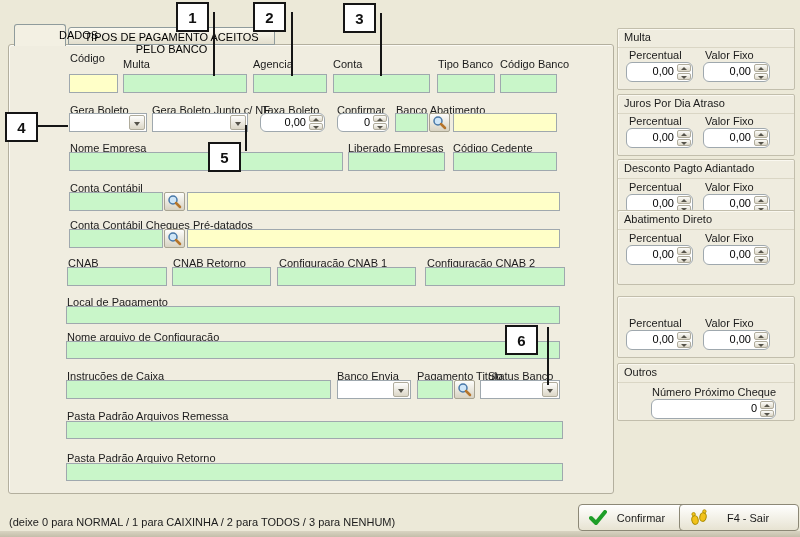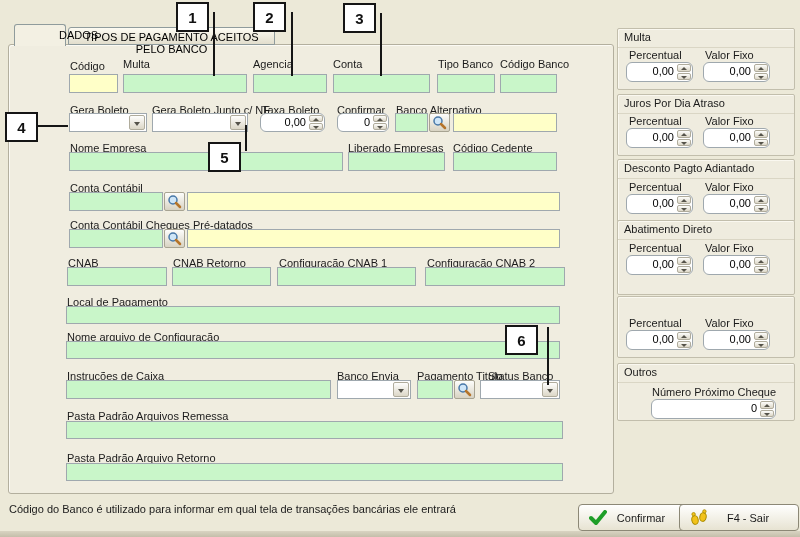--- a/index.html
+++ b/index.html
@@ -46,21 +46,21 @@
 </head>
 <body>
 
 <div id="app">
 
   <div class="tab tab-active">DADOS</div>
   <div class="tab tab-inactive">TIPOS DE PAGAMENTO ACEITOS PELO BANCO</div>
 
   <div class="main-panel"></div>
 
-  <span class="lbl" style="left:70px;top:60px">Código</span>
+  <span class="lbl" style="left:70px;top:52px">Código</span>
   <div class="fld yellow" style="left:69px;top:74px;width:49px">
       <span class="fval"></span>
     </div>
   <span class="lbl" style="left:123px;top:58px">Multa</span>
   <div class="fld green" style="left:123px;top:74px;width:124px">
       <span class="fval"></span>
     </div>
   <span class="lbl" style="left:253px;top:58px">Agencia</span>
   <div class="fld green" style="left:253px;top:74px;width:74px">
       <span class="fval"></span>
@@ -97,21 +97,21 @@
       </span>
     </div>
   <span class="lbl" style="left:337px;top:104px">Confirmar</span>
   <div class="fld spin" style="left:337px;top:113px;width:52px">
       <span class="spin-val">0</span>
       <span class="spin-btns">
         <i class="up"></i>
         <i class="dn"></i>
       </span>
     </div>
-  <span class="lbl" style="left:396px;top:104px">Banco Alternativo</span>
+  <span class="lbl" style="left:396px;top:104px">Banco Abatimento</span>
   <div class="fld green" style="left:395px;top:113px;width:33px">
       <span class="fval"></span>
     </div>
   <div class="mag-btn" style="left:429px;top:113px">
     <svg width="15" height="15">
         <circle cx="6" cy="6" r="4" fill="#cfe6f8" stroke="#4878a8" stroke-width="1.5"></circle>
         <line x1="9" y1="9" x2="13" y2="13" stroke="#b5742a" stroke-width="2.5" stroke-linecap="round"></line>
       </svg>
   </div>
   <div class="fld yellow" style="left:453px;top:113px;width:104px">
@@ -273,21 +273,21 @@
       </div>
     <div class="gfld spin" style="left:85px;top:34px;width:67px">
         <span class="spin-val">0,00</span>
         <span class="spin-btns">
           <i class="up"></i>
           <i class="dn"></i>
         </span>
       </div>
   </div>
 
-  <div class="gbox" style="top:220px;height:75px">
+  <div class="gbox" style="top:210px;height:75px">
     <div class="gbox-head">Abatimento Direto</div>
     <span class="slbl" style="left:11px;top:21px">Percentual</span>
     <span class="slbl" style="left:87px;top:21px">Valor Fixo</span>
     <div class="gfld spin yellow" style="left:8px;top:34px;width:67px">
         <span class="spin-val">0,00</span>
         <span class="spin-btns">
           <i class="up"></i>
           <i class="dn"></i>
         </span>
       </div>
@@ -337,21 +337,21 @@
   <div class="cline" style="left:291px;top:12px;width:2px;height:64px"></div>
   <div class="callout" style="left:343px;top:3px">3</div>
   <div class="cline" style="left:380px;top:13px;width:2px;height:63px"></div>
   <div class="callout" style="left:5px;top:112px">4</div>
   <div class="cline" style="left:38px;top:125px;width:30px;height:2px"></div>
   <div class="callout" style="left:208px;top:142px">5</div>
   <div class="cline" style="left:245px;top:125px;width:2px;height:26px"></div>
   <div class="callout" style="left:505px;top:325px">6</div>
   <div class="cline" style="left:547px;top:327px;width:2px;height:58px"></div>
 
-  <span class="hint" style="top:503px">Código do Banco é utilizado para informar em qual tela de transações bancárias ele entrará</span>
+  <span class="hint" style="top:516px">(deixe 0 para NORMAL / 1 para CAIXINHA / 2 para TODOS / 3 para NENHUM)</span>
 
   <div class="btn" style="left:578px;width:108px">
     <svg width="18" height="16">
         <path d="M2 8 L7 13 L16 2" stroke="#1e9e28" stroke-width="4" fill="none" stroke-linecap="round" stroke-linejoin="round"></path>
       </svg>
     <span class="blabel">Confirmar</span>
   </div>
   <div class="btn" style="left:679px;width:120px">
     <svg width="18" height="17">
       <ellipse cx="5" cy="11" rx="3.2" ry="4.4" fill="#f2c21a" stroke="#a88a00" stroke-width="1" transform="rotate(-12 5 11)"></ellipse>

